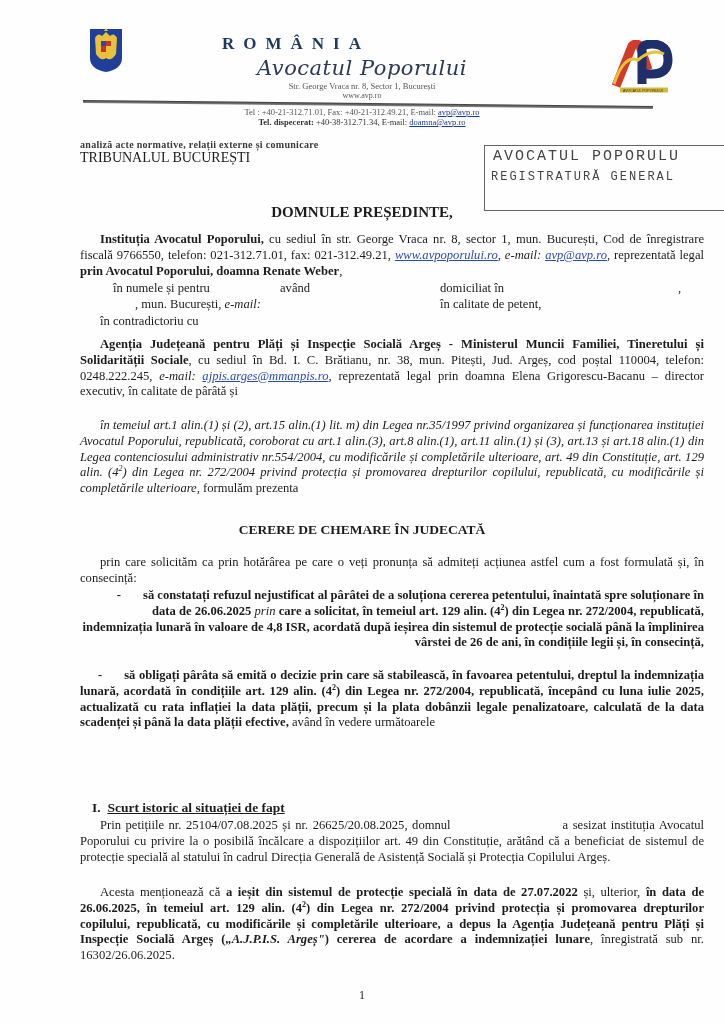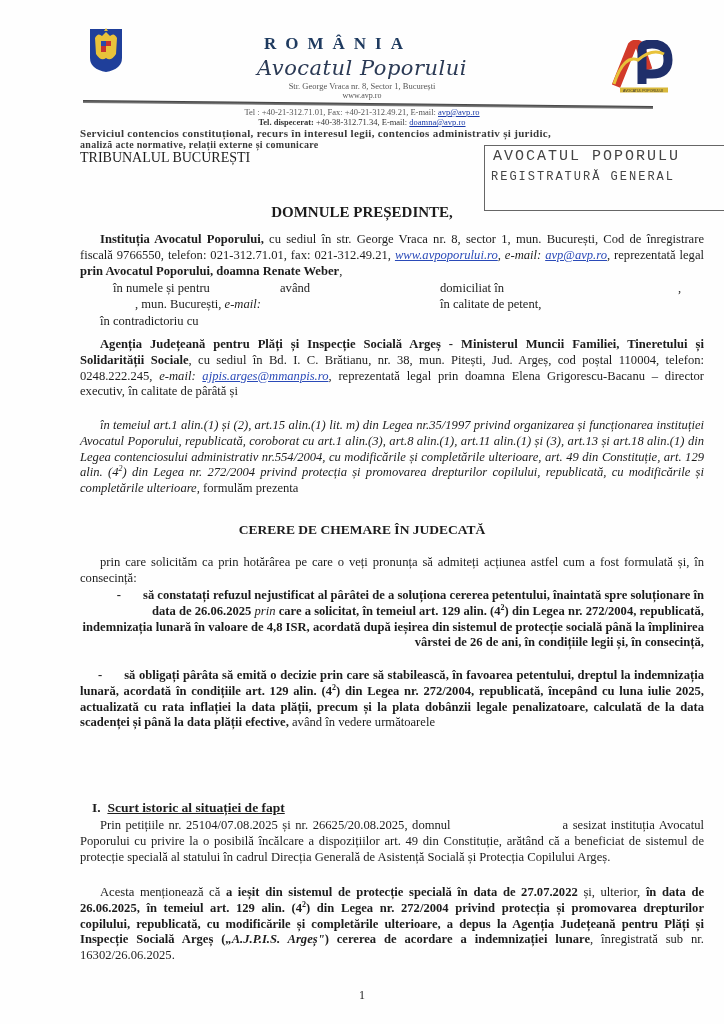--- a/index.html
+++ b/index.html
@@ -4,21 +4,21 @@
 <style>
   html, body { margin:0; padding:0; }
   body { width:724px; height:1024px; background:#fdfdfd; position:relative; overflow:hidden;
          font-family:"Liberation Serif","DejaVu Serif",serif; color:#1c1c1c; }
   .page { position:absolute; left:0; top:0; width:724px; height:1024px; background:#fefefe; }
   .abs { position:absolute; }
   
   .coat { left:89px; top:28px; width:34px; height:45px; }
   .ap-logo { left:612px; top:40px; width:62px; height:58px; }
   .romania { left:0; width:592px; top:34px; text-align:center; font-family:"Liberation Serif",serif;
-             font-weight:bold; font-size:17px; letter-spacing:9px; color:#1e3a5f;margin-left:42px; }
+             font-weight:bold; font-size:17px; letter-spacing:9px; color:#1e3a5f; }
   .avocat { left:0; width:724px; top:56px; text-align:center; font-family:"DejaVu Serif",serif;
             font-style:italic; font-size:21px; color:#2b3a55; letter-spacing:0.5px; }
   .addr { left:0; width:724px; top:81px; text-align:center; font-size:8.5px; color:#555; }
   .www  { left:0; width:724px; top:91px; text-align:center; font-size:8px; color:#555; }
   .rule { left:83px; top:103px; width:570px; height:3px; background:linear-gradient(#3a3a3a,#8a8a8a); transform:rotate(0.6deg); }
   .tel1 { left:0; width:724px; top:107px; text-align:center; font-size:8.5px; color:#555; }
   .tel2 { left:0; width:724px; top:117px; text-align:center; font-size:8.5px; color:#333; }
   .link { color:#1a3aa8; text-decoration:underline; }
   .bold { font-weight:bold;text-align:right; }
   .serv { left:80px; top:127px; width:620px; font-size:11px; line-height:12px; font-weight:bold; color:#3a3a3a; letter-spacing:0.3px; }
@@ -76,21 +76,20 @@
   <div class="abs www">www.avp.ro</div>
   <div class="abs rule"></div>
 
   <div class="abs tel1">
     <span>Tel : +40-21-312.71.01, Fax: +40-21-312.49.21, E-mail: </span><span class="link">avp@avp.ro</span>
   </div>
   <div class="abs tel2">
     <span class="bold">Tel. dispecerat:</span><span> +40-38-312.71.34, E-mail: </span><span class="link">doamna@avp.ro</span>
   </div>
 
-  <div class="abs serv">Serviciul contencios constituțional, recurs în interesul legii, contencios administrativ și juridic,</div>
   <div class="abs serv2">analiză acte normative, relații externe și comunicare</div>
   <div class="abs trib">TRIBUNALUL BUCUREȘTI</div>
 
   <div class="abs stamp">
     <div class="s1">AVOCATUL POPORULU</div>
     <div class="s2">REGISTRATURĂ GENERAL</div>
   </div>
 
   <div class="abs title" style="top:204px;">DOMNULE PREȘEDINTE,</div>
 

